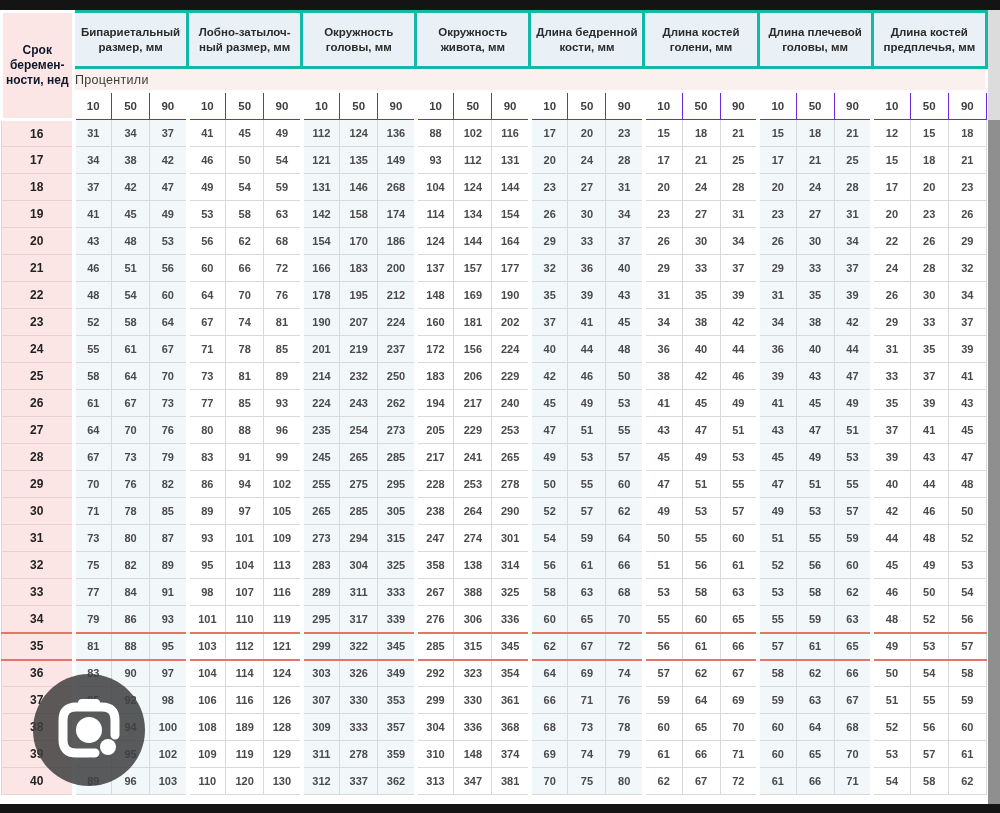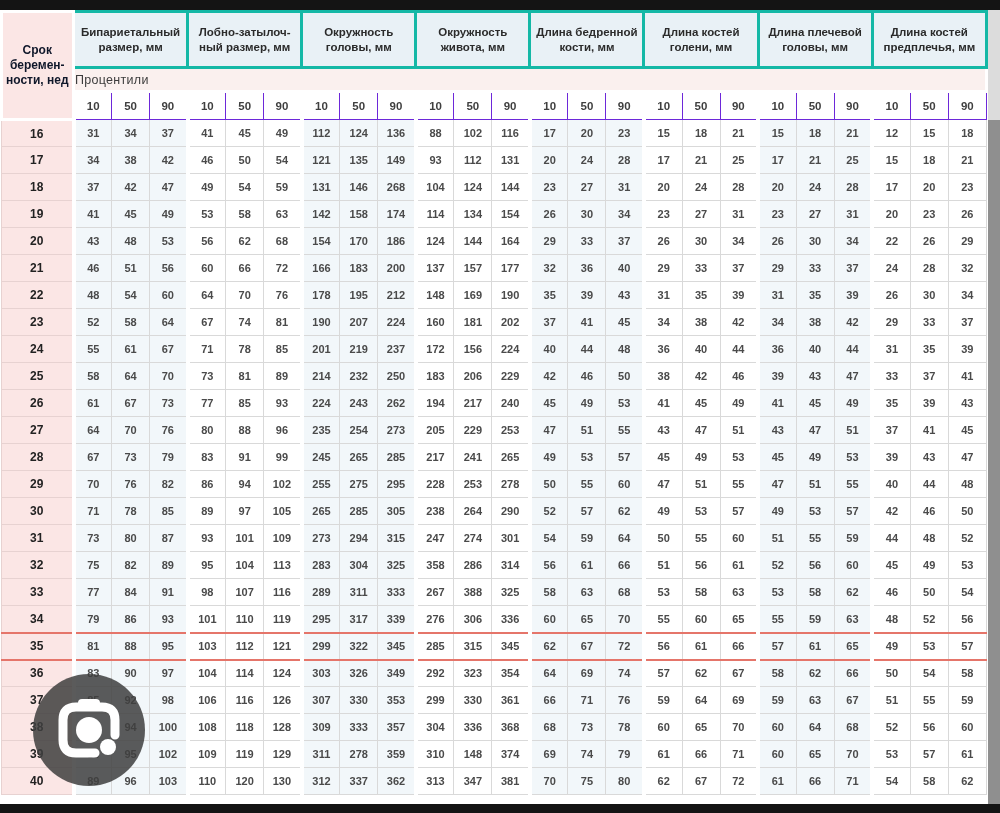--- a/index.html
+++ b/index.html
@@ -536,21 +536,21 @@
           <td class="tint group-start">75</td>
           <td class="tint">82</td>
           <td class="tint">89</td>
           <td class="group-start">95</td>
           <td>104</td>
           <td>113</td>
           <td class="tint group-start">283</td>
           <td class="tint">304</td>
           <td class="tint">325</td>
           <td class="group-start">358</td>
-          <td>286</td>
+          <td>138</td>
           <td>314</td>
           <td class="tint group-start">56</td>
           <td class="tint">61</td>
           <td class="tint">66</td>
           <td class="group-start">51</td>
           <td>56</td>
           <td>61</td>
           <td class="tint group-start">52</td>
           <td class="tint">56</td>
           <td class="tint">60</td>
@@ -692,21 +692,21 @@
           <td class="group-start">51</td>
           <td>55</td>
           <td>59</td>
         </tr>
         <tr>
           <th class="week">38</th>
           <td class="tint group-start">86</td>
           <td class="tint">94</td>
           <td class="tint">100</td>
           <td class="group-start">108</td>
-          <td>118</td>
+          <td>189</td>
           <td>128</td>
           <td class="tint group-start">309</td>
           <td class="tint">333</td>
           <td class="tint">357</td>
           <td class="group-start">304</td>
           <td>336</td>
           <td>368</td>
           <td class="tint group-start">68</td>
           <td class="tint">73</td>
           <td class="tint">78</td>

